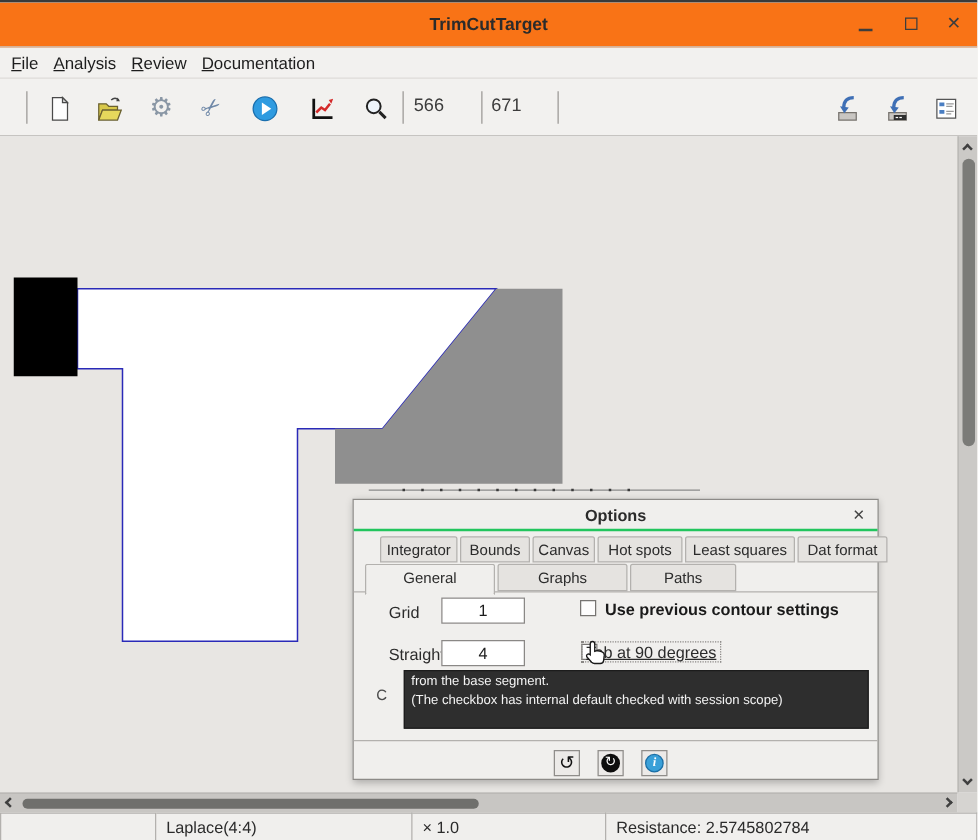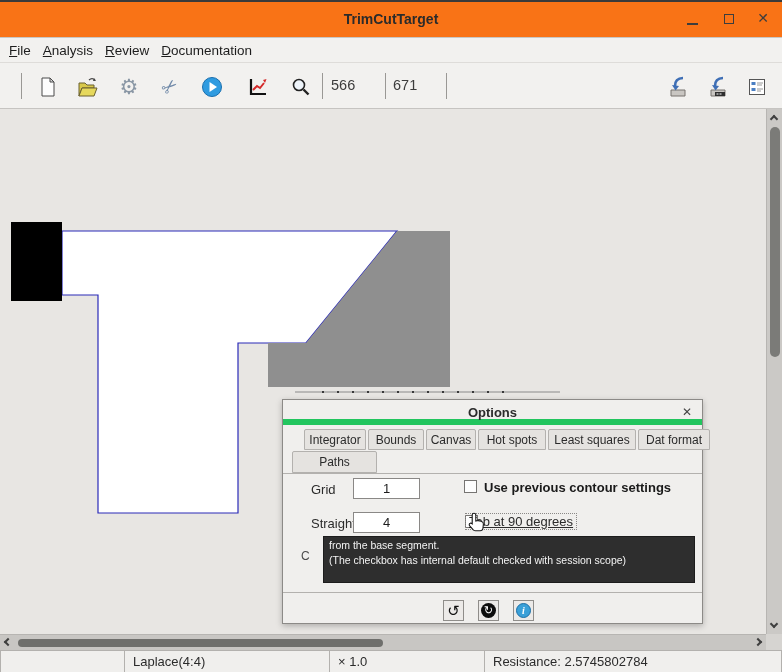--- a/index.html
+++ b/index.html
@@ -29,21 +29,21 @@
   .tb-num { position:absolute; top:13px; font-size:14.5px; color:#3c3c3c; }
   .glyph-gear { font-size:21px; color:#8a97a5; line-height:22px; }
   .glyph-scissors { font-size:19px; color:#7089a8; display:inline-block; transform:rotate(-40deg); line-height:20px; }
 
   
   .canvas { position:absolute; top:107px; left:0; width:766px; height:525px; background:#e8e6e3; }
   .drawing { position:absolute; top:0; left:0; }
 
   
   .dialog { position:absolute; left:282px; top:397px; width:421px; height:225px; background:#f0efed; border:1px solid #8c8a87; box-shadow:0 2px 6px rgba(0,0,0,.25); }
-  .dlg-title { position:absolute; top:0; left:0; right:0; height:25px; border-bottom:6px solid #22c55e; }
+  .dlg-title { position:absolute; top:0; left:0; right:0; height:25px; border-bottom:2px solid #22c55e; }
   .dlg-title-text { position:absolute; left:0; right:0; top:0; height:25px; line-height:25px; text-align:center; font-weight:600; font-size:13px; color:#2b2b2b; }
   .dlg-close { position:absolute; right:6px; top:0; width:18px; height:25px; line-height:24px; text-align:center; font-size:12px; color:#444; }
   .tab-row { position:absolute; left:9px; display:flex; gap:2px; }
   .tab-row1 { top:29px;padding-left:12px; }
   .tab-row2 { top:51px; }
   .tab { height:21px; line-height:20px; text-align:center; font-size:12px; color:#2b2b2b; background:#e5e3e0; border:1px solid #b3b1ae; border-radius:2px 2px 0 0; }
   .tab-row2 .tab { height:22px; line-height:21px; }
   .tab.active { background:#f0efed; border-bottom:1px solid #f0efed; height:25px; z-index:3; position:relative; }
   .content-pane { position:absolute; left:0; right:0; top:73px; height:120px; border-top:1px solid #b3b1ae; }
   .fld-label { position:absolute; font-size:13px; color:#2b2b2b; }
@@ -206,20 +206,22 @@
 
     <div class="tab-row tab-row1">
       <span class="tab" style="width:62px;">Integrator</span>
       <span class="tab" style="width:56px;">Bounds</span>
       <span class="tab" style="width:50px;">Canvas</span>
       <span class="tab" style="width:68px;">Hot spots</span>
       <span class="tab" style="width:88px;">Least squares</span>
       <span class="tab" style="width:72px;">Dat format</span>
     </div>
     <div class="tab-row tab-row2">
+      <span class="tab active" style="width:104px;">General</span>
+      <span class="tab" style="width:104px;">Graphs</span>
       <span class="tab" style="width:85px;">Paths</span>
     </div>
     <div class="content-pane"></div>
 
     <span class="fld-label" style="left:28px; top:82px;">Grid</span>
     <input class="fld-input" style="left: 70px; top: 78px;" value="1">
     <span class="chk" style="left:181px; top:80px;"></span>
     <span class="chk-label-bold" style="left:201px; top:80px;">Use previous contour settings</span>
 
     <span class="fld-label" style="left:28px; top:116px;">Straight</span>

